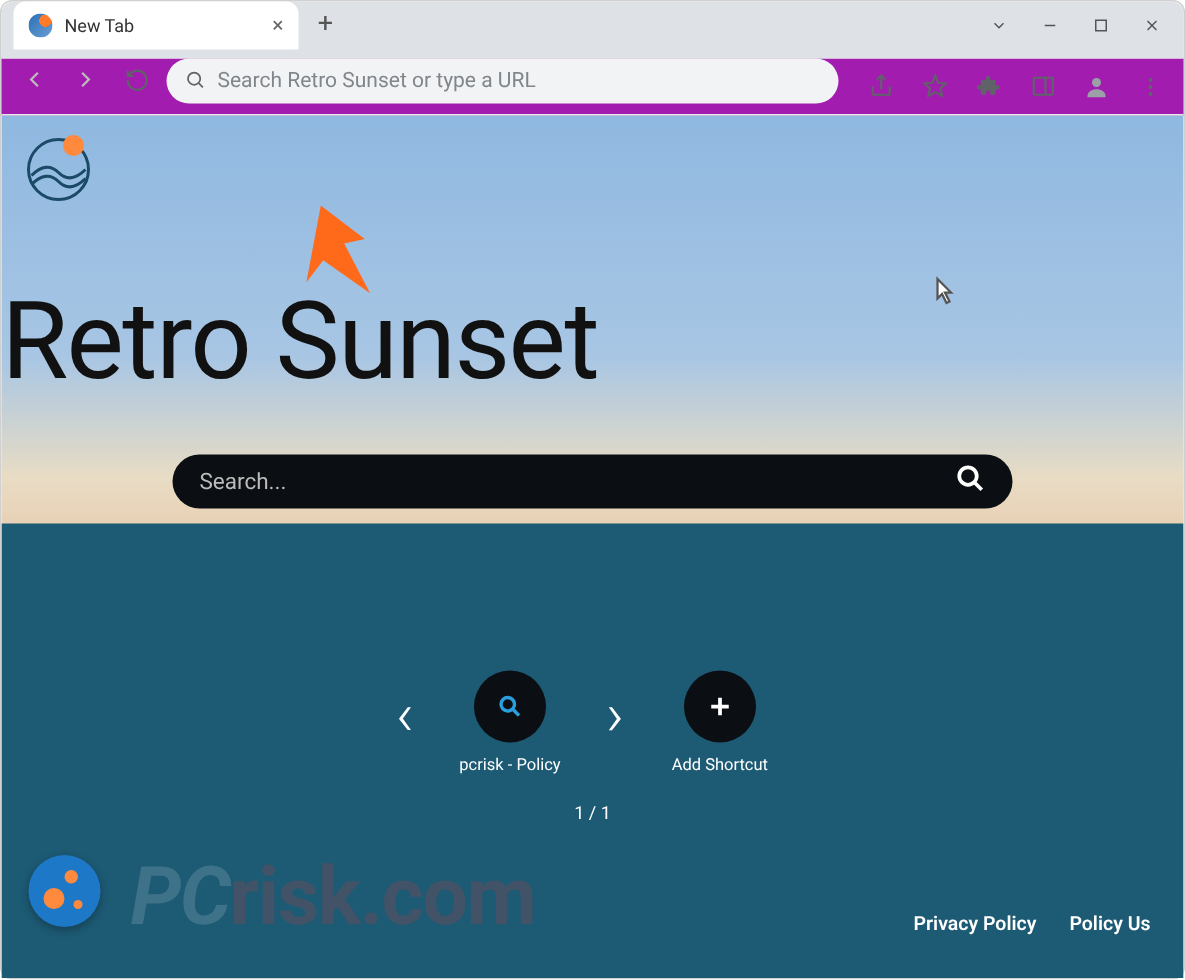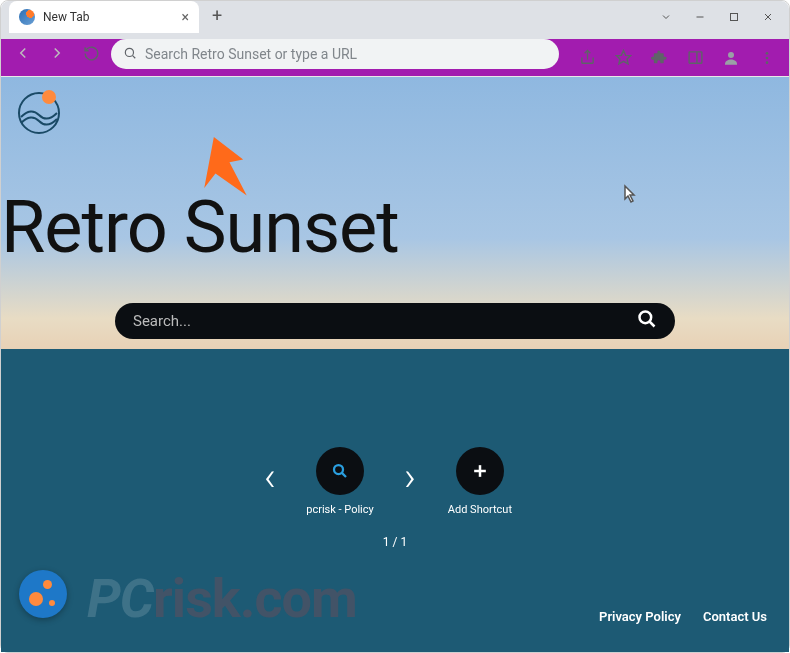--- a/index.html
+++ b/index.html
@@ -216,21 +216,21 @@
     <div class="pager">1 / 1</div>
 
     <div class="fab">
       <span class="fab-dot" style="width:9px;height:9px;top:10px;left:24px"></span>
       <span class="fab-dot" style="width:14px;height:14px;top:22px;left:10px"></span>
       <span class="fab-dot" style="width:6px;height:6px;top:30px;left:30px"></span>
     </div>
 
     <div class="footer-links">
       <a>Privacy Policy</a>
-      <a>Contact Us</a>
+      <a>Policy Us</a>
     </div>
 
     <div class="cursor-glyph">
       <svg width="20" height="24" viewBox="0 0 20 24" fill="none" stroke="currentColor" stroke-width="1.5">
         <path d="M6 3 L6 16 L9 13 L12 19 L14 18 L11 12 L15 12 Z" fill="#fff"></path>
       </svg>
     </div>
 
     <div class="pointer-arrow">
       <svg width="60" height="70" viewBox="0 0 60 70">

